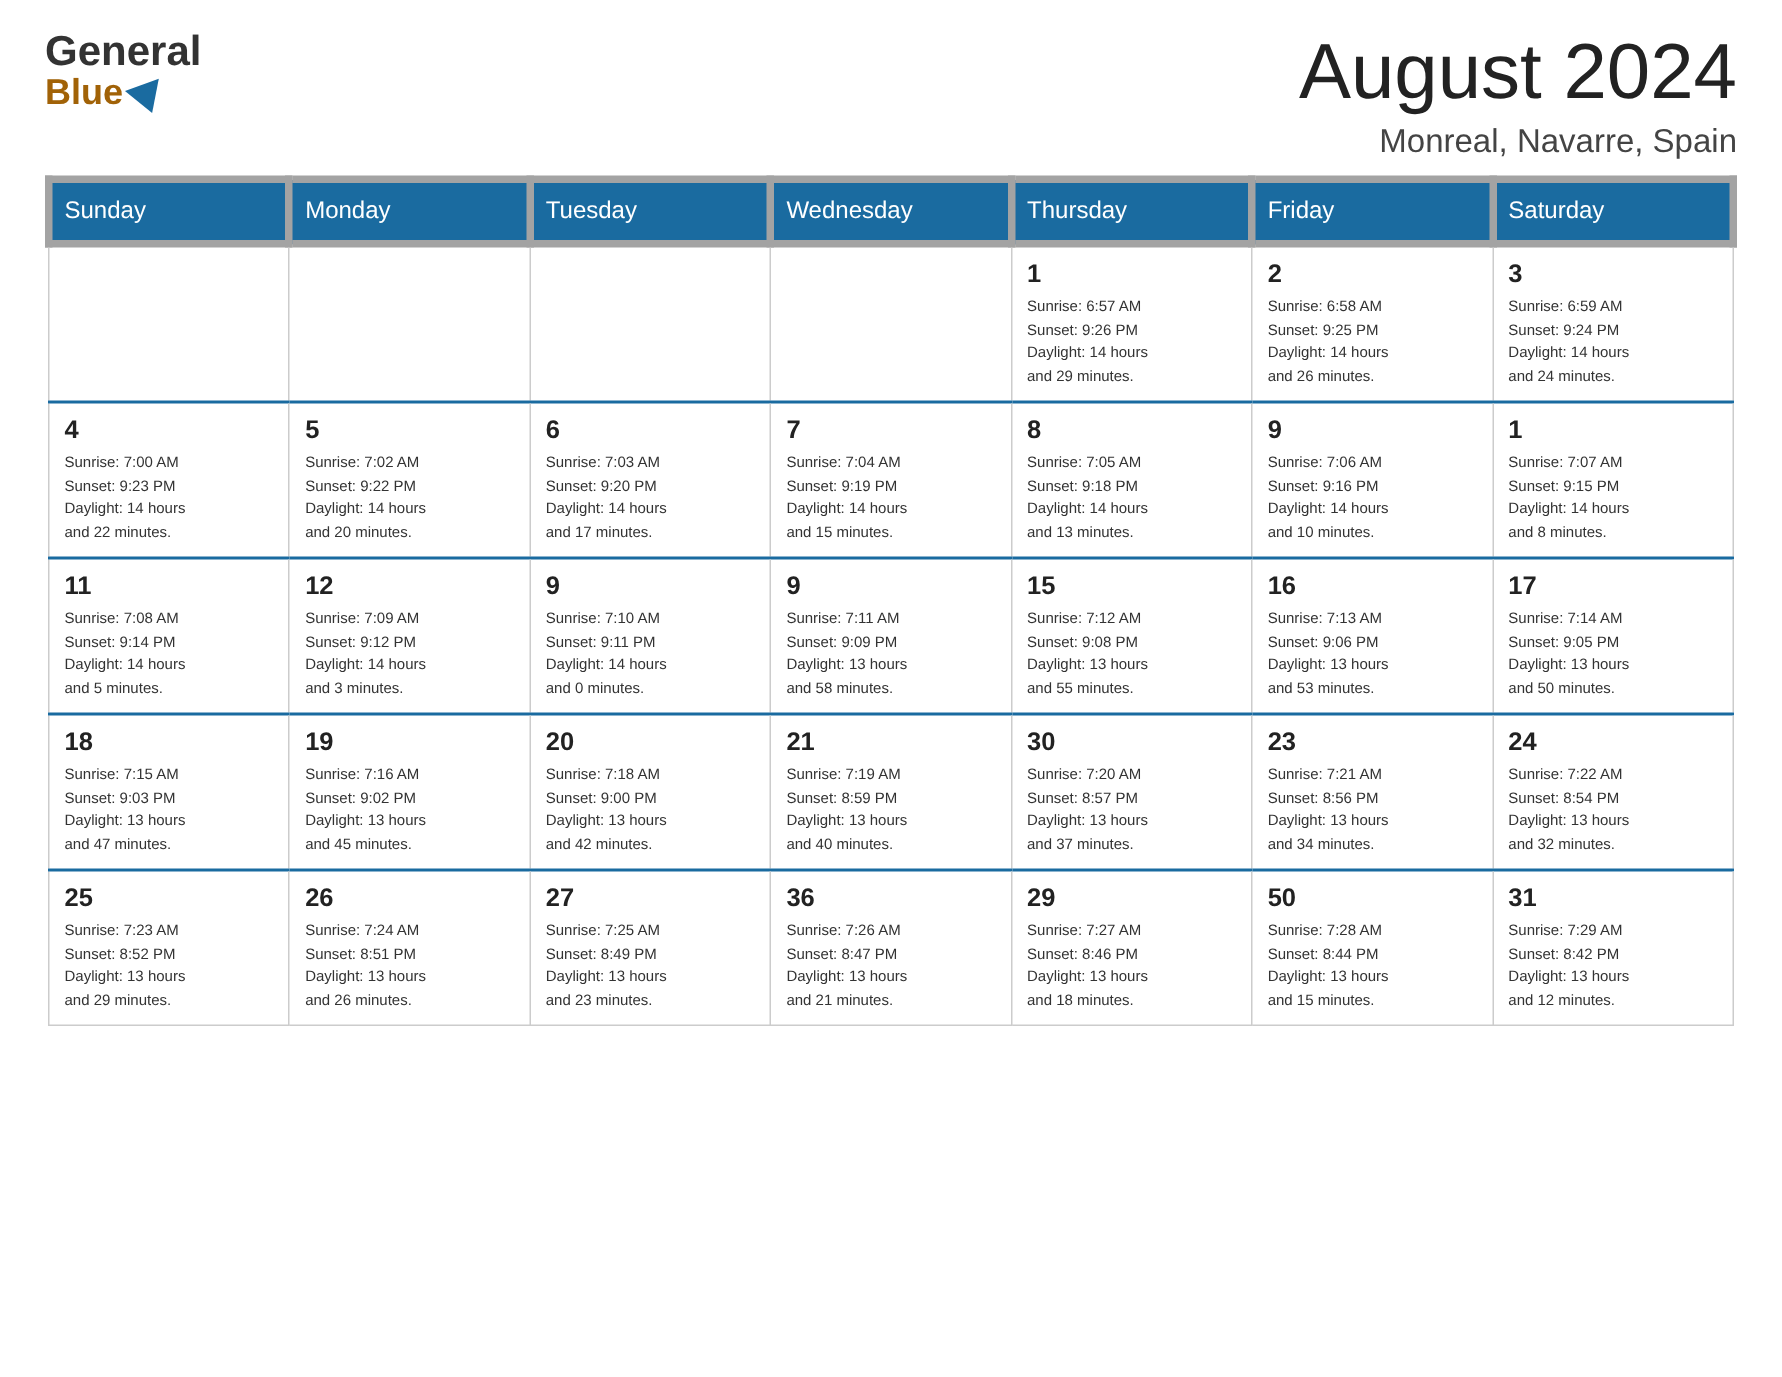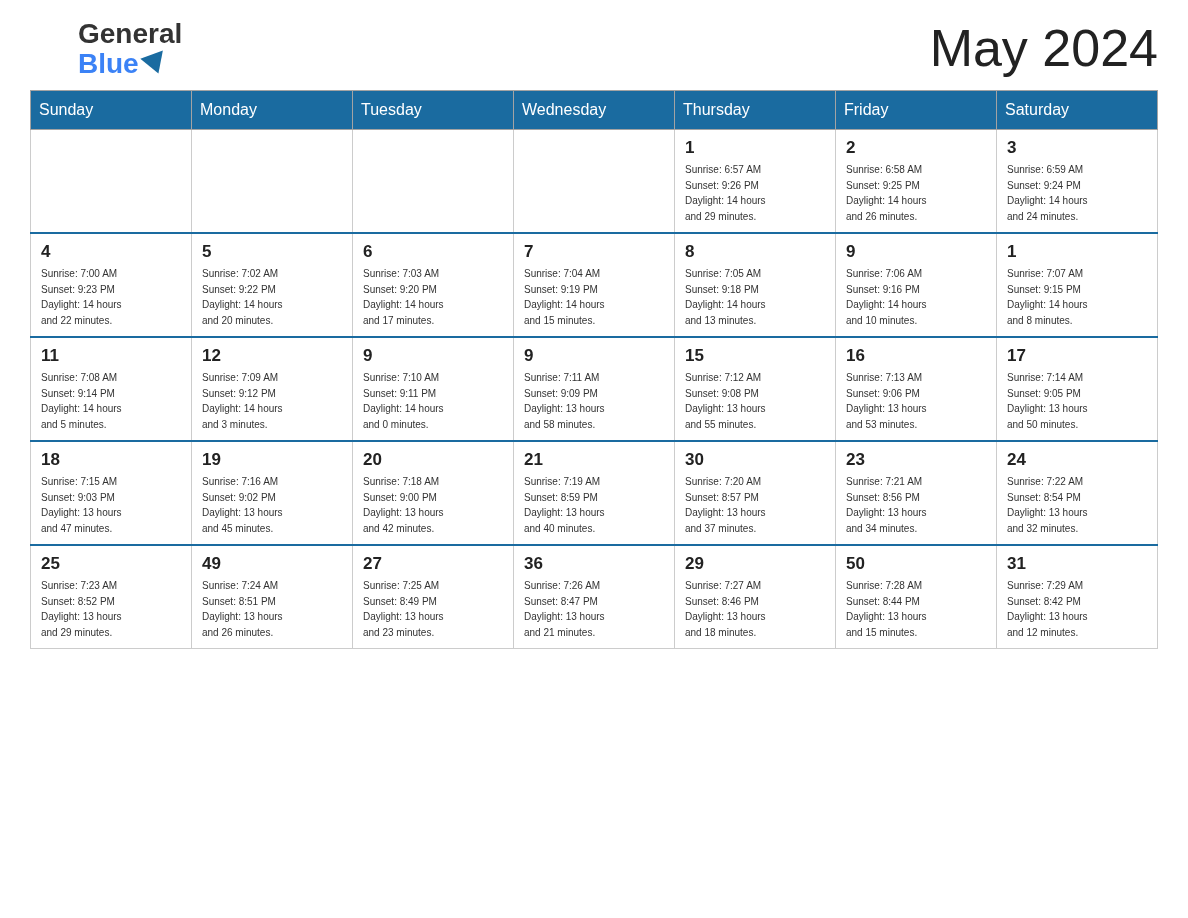--- a/index.html
+++ b/index.html
@@ -16,36 +16,35 @@
       display: flex;
       justify-content: space-between;
       align-items: flex-start;
       margin-bottom: 10px;
     }
 
     .logo {
       display: flex;
       flex-direction: column;
       align-items: flex-start;
-      margin-left: 48px;
     }
 
     .logo-general {
       font-size: 28px;
       font-weight: bold;
       color: #333;
       line-height: 1;
     }
 
     .logo-blue {
-      font-size: 28px;
+      font-size: 24px;
       font-weight: bold;
-      color: #3b82f6;
+      color: #a16207;
       display: flex;
-      align-items: center;
+      align-items: flex-end;
     }
 
     .logo-triangle {
       width: 0;
       height: 0;
       border-left: 12px solid transparent;
       border-right: 12px solid transparent;
       border-top: 20px solid #1a6ba0;
       margin-left: 4px;
       transform: rotate(-20deg);
@@ -73,21 +72,21 @@
       border-collapse: collapse;
       margin-top: 10px;
     }
 
     .calendar th {
       background-color: #1a6ba0;
       color: #fff;
       padding: 10px 8px;
       font-size: 16px;
       font-weight: normal;
-      border: 1px solid #a3a3a3;
+      border: 5px solid #a3a3a3;
       text-align: left;
     }
 
     .calendar td {
       border: 1px solid #ccc;
       padding: 8px 10px;
       vertical-align: top;
       width: 14.28%;
       min-height: 110px;
     }
@@ -118,21 +117,22 @@
 
 <div class="header-row">
   <div class="logo">
     <div class="logo-general">General</div>
     <div class="logo-blue">
       <span>Blue</span>
       <div class="logo-triangle"></div>
     </div>
   </div>
   <div class="title-block">
-    <div class="calendar-title">May 2024</div>
+    <div class="calendar-title">August 2024</div>
+    <div class="calendar-subtitle">Monreal, Navarre, Spain</div>
   </div>
 </div>
 
 <table class="calendar">
   <thead>
     <tr>
     <th>Sunday</th>
         <th>Monday</th>
         <th>Tuesday</th>
         <th>Wednesday</th>
@@ -249,21 +249,21 @@
           <div class="day-number">24</div>
           <div class="day-info">Sunrise: 7:22 AM<br>Sunset: 8:54 PM<br>Daylight: 13 hours<br>and 32 minutes.</div>
         </td>
       </tr>
       <tr class="row-divider">
         <td>
           <div class="day-number">25</div>
           <div class="day-info">Sunrise: 7:23 AM<br>Sunset: 8:52 PM<br>Daylight: 13 hours<br>and 29 minutes.</div>
         </td>
         <td>
-          <div class="day-number">49</div>
+          <div class="day-number">26</div>
           <div class="day-info">Sunrise: 7:24 AM<br>Sunset: 8:51 PM<br>Daylight: 13 hours<br>and 26 minutes.</div>
         </td>
         <td>
           <div class="day-number">27</div>
           <div class="day-info">Sunrise: 7:25 AM<br>Sunset: 8:49 PM<br>Daylight: 13 hours<br>and 23 minutes.</div>
         </td>
         <td>
           <div class="day-number">36</div>
           <div class="day-info">Sunrise: 7:26 AM<br>Sunset: 8:47 PM<br>Daylight: 13 hours<br>and 21 minutes.</div>
         </td>

